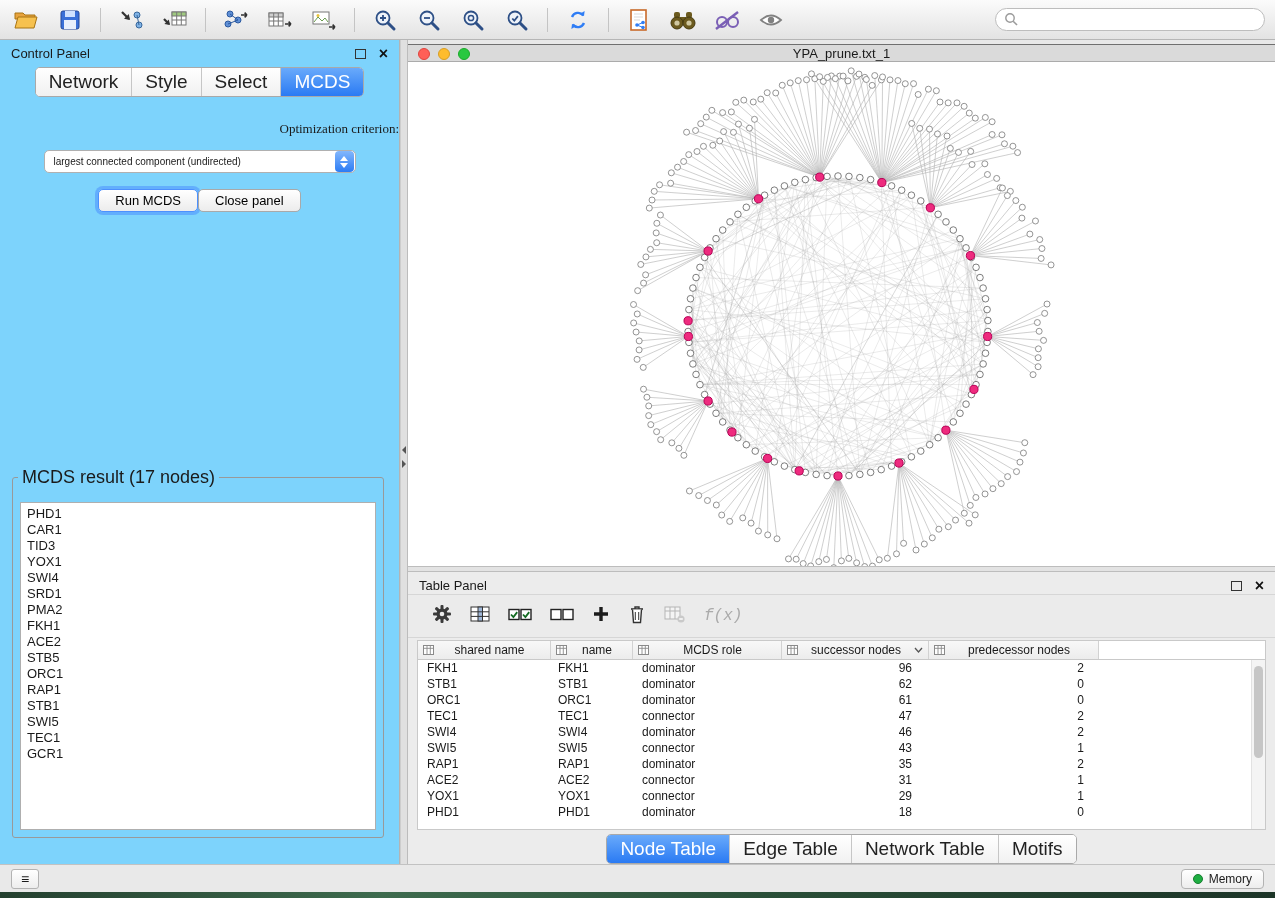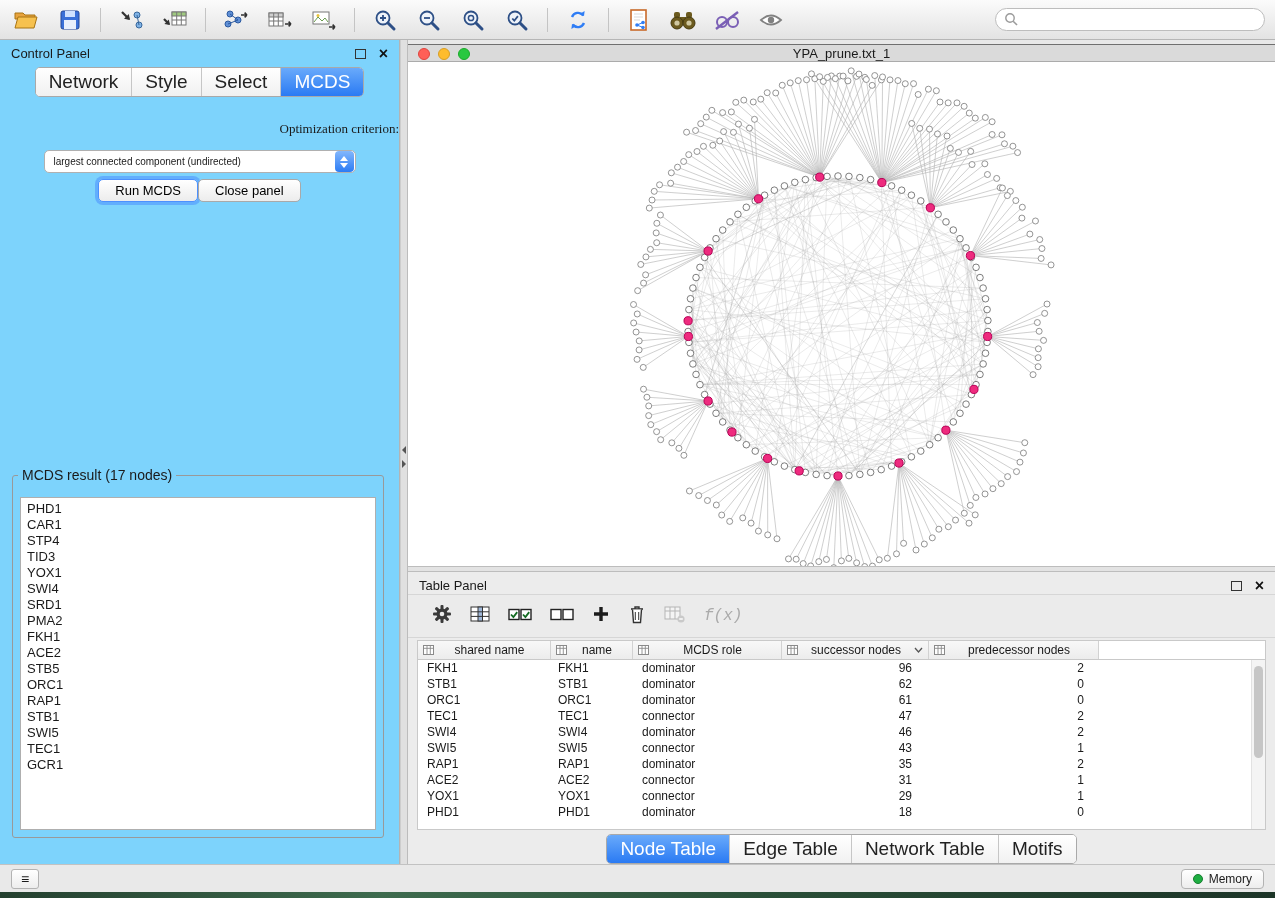--- a/index.html
+++ b/index.html
@@ -37,28 +37,28 @@
   .seg .tab.active { background:linear-gradient(#69aafb,#2a7af3); color:#fff; }
 
   .opt-label { text-align:right; font-size:13px; margin-top:24px;font-family:Liberation Serif, serif; }
   .combo { width:312px; height:23px; margin:13px auto 0; background:#fff; border:1px solid #b0b0b0;
     border-radius:5px; display:flex; align-items:center; overflow:hidden; }
   .combo-text { flex:1; font-size:10px; padding-left:9px; white-space:nowrap; overflow:hidden; }
   .combo-btn { width:19px; height:21px; margin-right:1px; border-radius:4px;
     background:linear-gradient(#83b7fc,#2c7cf5); display:flex; flex-direction:column;
     align-items:center; justify-content:center; gap:2px; }
 
-  .btn-row { display:flex; justify-content:center; margin-top:6px; }
+  .btn-row { display:flex; justify-content:center; margin-top:16px; }
   .pushbtn { font-family:inherit; font-size:13px; padding:3px 16px;
     background:linear-gradient(#ffffff,#ececec); border:1px solid #a9a9a9; border-radius:5px; }
   .pushbtn.focused { box-shadow:0 0 0 3px rgba(77,144,254,.55); border-color:#4d90fe; }
 
   fieldset.mcds { position:absolute; left:12px; right:15px; top:427px; bottom:26px;
     border:1px solid #999; border-radius:3px; margin:0; padding:0; }
-  fieldset.mcds legend { font-size:14px; padding:0 4px; margin-left:5px; }
+  fieldset.mcds legend { font-size:18px; padding:0 4px; margin-left:5px; }
   .listbox { position:absolute; left:7px; right:7px; top:14px; bottom:7px; background:#fff;
     border:1px solid #afafaf; overflow:hidden; padding:3px 0; }
   .mcds-item { font-size:13px; line-height:16px; padding:0 6px; }
 
   
   .v-split { position:absolute; left:400px; top:40px; width:8px; height:824px; background:#e0e0e0;
     border-left:1px solid #cdcdcd; border-right:1px solid #bcbcbc; }
   .v-split .h1 { position:absolute; top:406px; left:1px; width:0; height:0;
     border-top:4px solid transparent; border-bottom:4px solid transparent; border-right:4px solid #555; }
   .v-split .h2 { position:absolute; top:420px; left:1px; width:0; height:0;
@@ -298,21 +298,20 @@
   </div>
   <div class="btn-row">
     <button class="pushbtn focused">Run MCDS</button>
     <button class="pushbtn">Close panel</button>
   </div>
   <fieldset class="mcds">
     <legend>MCDS result (17 nodes)</legend>
     <div class="listbox" id="mcds-list">
         <div class="mcds-item">PHD1</div>
         <div class="mcds-item">CAR1</div>
-        <div class="mcds-item">STP4</div>
         <div class="mcds-item">TID3</div>
         <div class="mcds-item">YOX1</div>
         <div class="mcds-item">SWI4</div>
         <div class="mcds-item">SRD1</div>
         <div class="mcds-item">PMA2</div>
         <div class="mcds-item">FKH1</div>
         <div class="mcds-item">ACE2</div>
         <div class="mcds-item">STB5</div>
         <div class="mcds-item">ORC1</div>
         <div class="mcds-item">RAP1</div>

